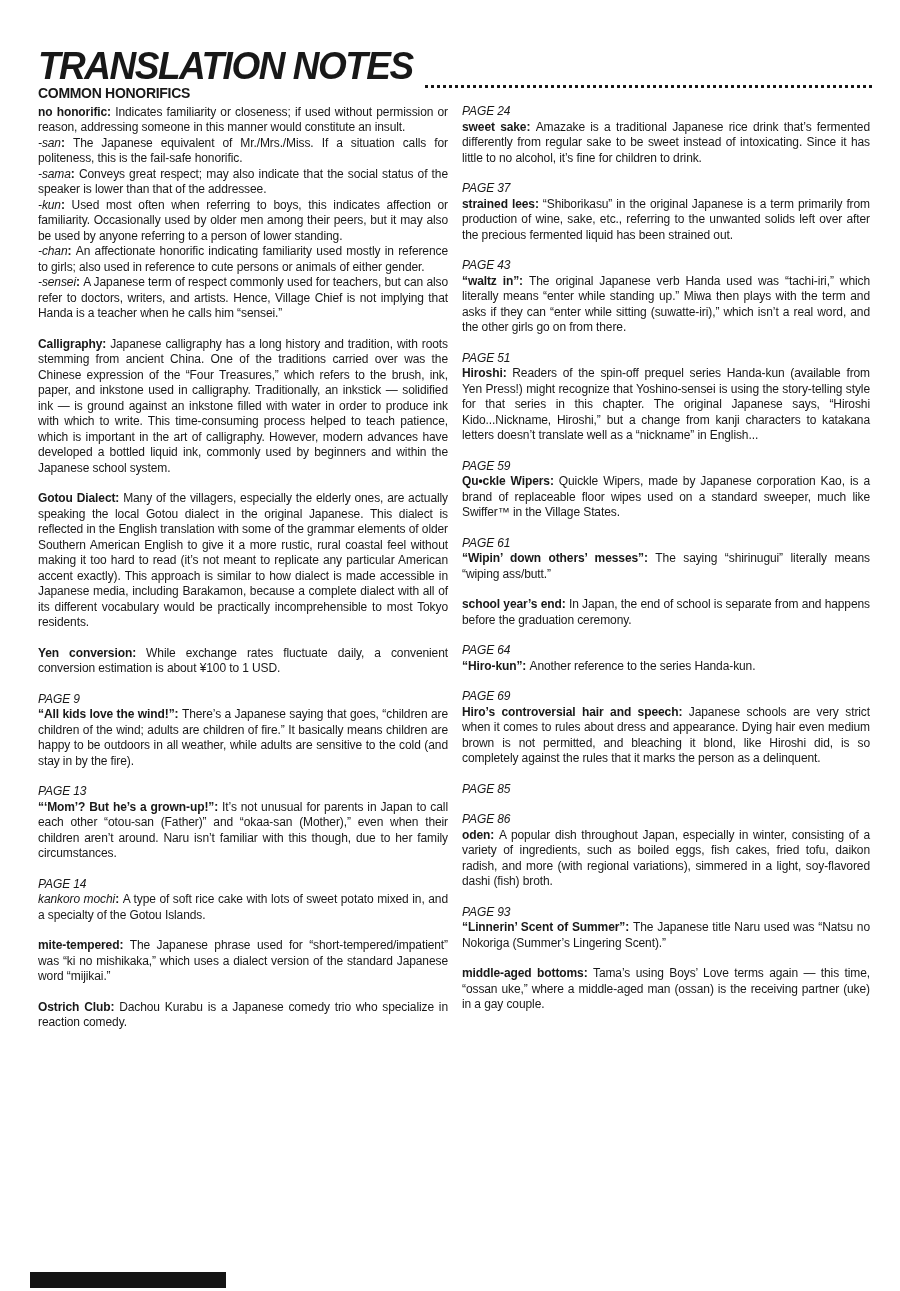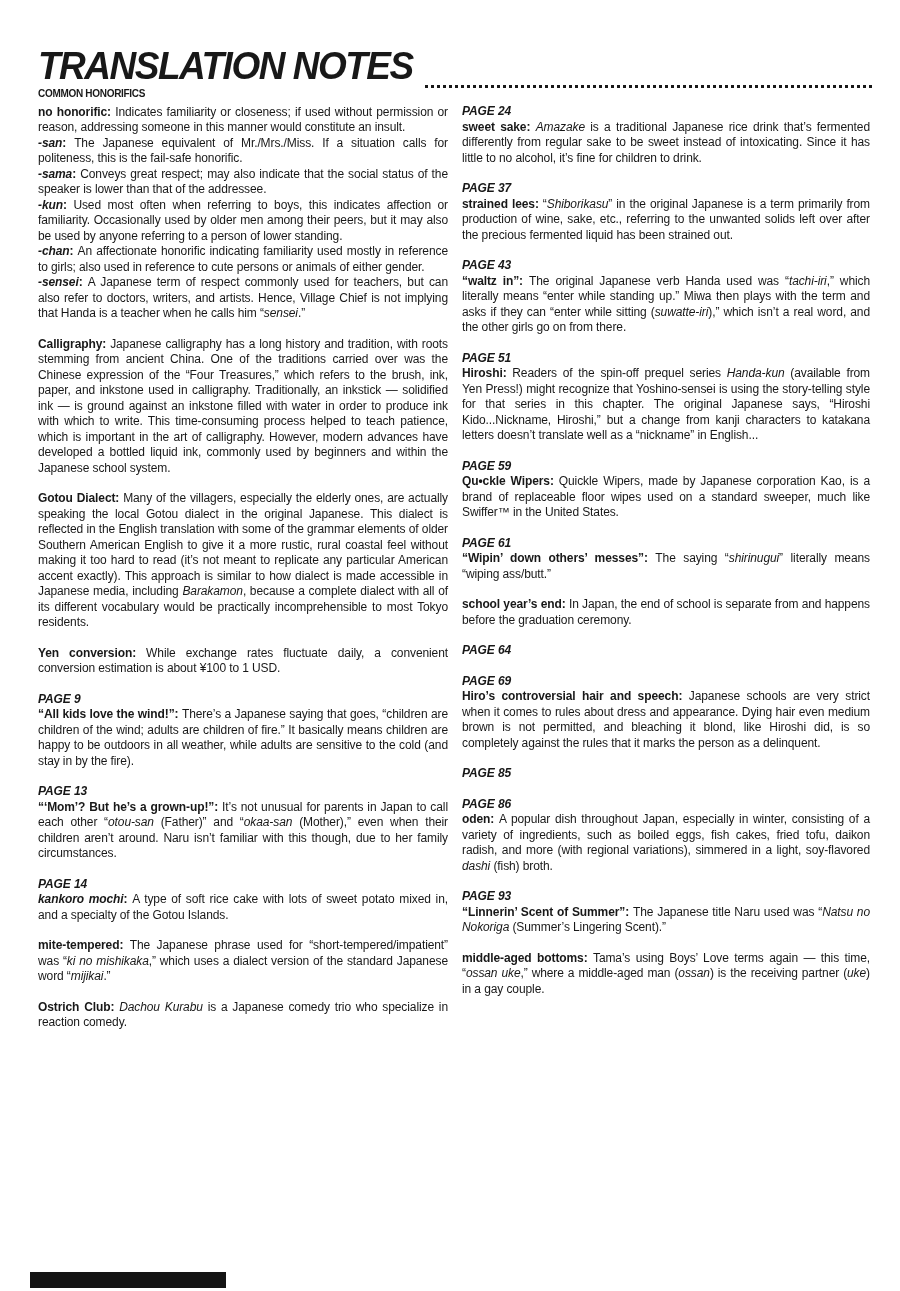--- a/index.html
+++ b/index.html
@@ -32,35 +32,35 @@
   .col {
     position: absolute;
     font-size: 12px; line-height: 15.5px;
     text-align: justify;
     letter-spacing: -0.1px;
   }
   .col-left  { left: 38px;  top: 86px;  width: 410px; }
   .col-right { left: 462px; top: 104px; width: 408px; }
 
   .section-heading {
-    font-weight: bold; font-size: 10px;
+    font-weight: bold; font-size: 14px;
     letter-spacing: -0.3px; margin: 0 0 3px 0;
     text-align: left;
   }
 
   .block { margin: 0 0 15px 0; }
   .entry { margin: 0 0 15px 0; }
   .entry:last-child { margin-bottom: 0; }
   .block.compact .entry { margin-bottom: 0; }
 
-  .page-label { font-weight: bold; font-style: italic; text-align: left; }
+  .page-label { font-weight: normal; font-style: italic; text-align: left; }
   .term.bold { font-weight: bold; }
-  .term.bold-italic { font-weight: bold; font-style: italic; }
+  .term.bold-italic { font-weight: normal; font-style: italic; }
   .term-colon { font-weight: bold; }
-  .it { font-style: italic; }
+  .it { }
 
   .footer-bar {
     position: absolute;
     left: 30px; top: 1272px;
     width: 196px; height: 16px;
     background: #141414;
   }
 </style>
 </head>
 <body>
@@ -124,29 +124,30 @@
         <div class="block">
           <div class="page-label">PAGE 43</div>
           <p class="entry"><span class="term bold">“waltz in”</span><span class="term-colon">: </span><span>The original Japanese verb Handa used was “</span><span class="it">tachi-iri</span><span>,” which literally means “enter while standing up.” Miwa then plays with the term and asks if they can “enter while sitting (</span><span class="it">suwatte-iri</span><span>),” which isn’t a real word, and the other girls go on from there.</span></p>
         </div>
         <div class="block">
           <div class="page-label">PAGE 51</div>
           <p class="entry"><span class="term bold">Hiroshi</span><span class="term-colon">: </span><span>Readers of the spin-off prequel series </span><span class="it">Handa-kun</span><span> (available from Yen Press!) might recognize that Yoshino-sensei is using the story-telling style for that series in this chapter. The original Japanese says, “Hiroshi Kido...Nickname, Hiroshi,” but a change from kanji characters to katakana letters doesn’t translate well as a “nickname” in English...</span></p>
         </div>
         <div class="block">
           <div class="page-label">PAGE 59</div>
-          <p class="entry"><span class="term bold">Qu•ckle Wipers</span><span class="term-colon">: </span><span>Quickle Wipers, made by Japanese corporation Kao, is a brand of replaceable floor wipes used on a standard sweeper, much like Swiffer™ in the United States.</span></p>
+          <p class="entry"><span class="term bold">Qu•ckle Wipers</span><span class="term-colon">: </span><span>Quickle Wipers, made by Japanese corporation Kao, is a brand of replaceable floor wipes used on a standard sweeper, much like Swiffer™ in the Village States.</span></p>
         </div>
         <div class="block">
           <div class="page-label">PAGE 61</div>
           <p class="entry"><span class="term bold">“Wipin’ down others’ messes”</span><span class="term-colon">: </span><span>The saying “</span><span class="it">shirinugui</span><span>” literally means “wiping ass/butt.”</span></p>
           <p class="entry"><span class="term bold">school year’s end</span><span class="term-colon">: </span><span>In Japan, the end of school is separate from and happens before the graduation ceremony.</span></p>
         </div>
         <div class="block">
           <div class="page-label">PAGE 64</div>
+          <p class="entry"><span class="term bold">“Hiro-kun”</span><span class="term-colon">: </span><span>Another reference to the series </span><span class="it">Handa-kun</span><span>.</span></p>
         </div>
         <div class="block">
           <div class="page-label">PAGE 69</div>
           <p class="entry"><span class="term bold">Hiro’s controversial hair and speech</span><span class="term-colon">: </span><span>Japanese schools are very strict when it comes to rules about dress and appearance. Dying hair even medium brown is not permitted, and bleaching it blond, like Hiroshi did, is so completely against the rules that it marks the person as a delinquent.</span></p>
         </div>
         <div class="block">
           <div class="page-label">PAGE 85</div>
         </div>
         <div class="block">
           <div class="page-label">PAGE 86</div>

